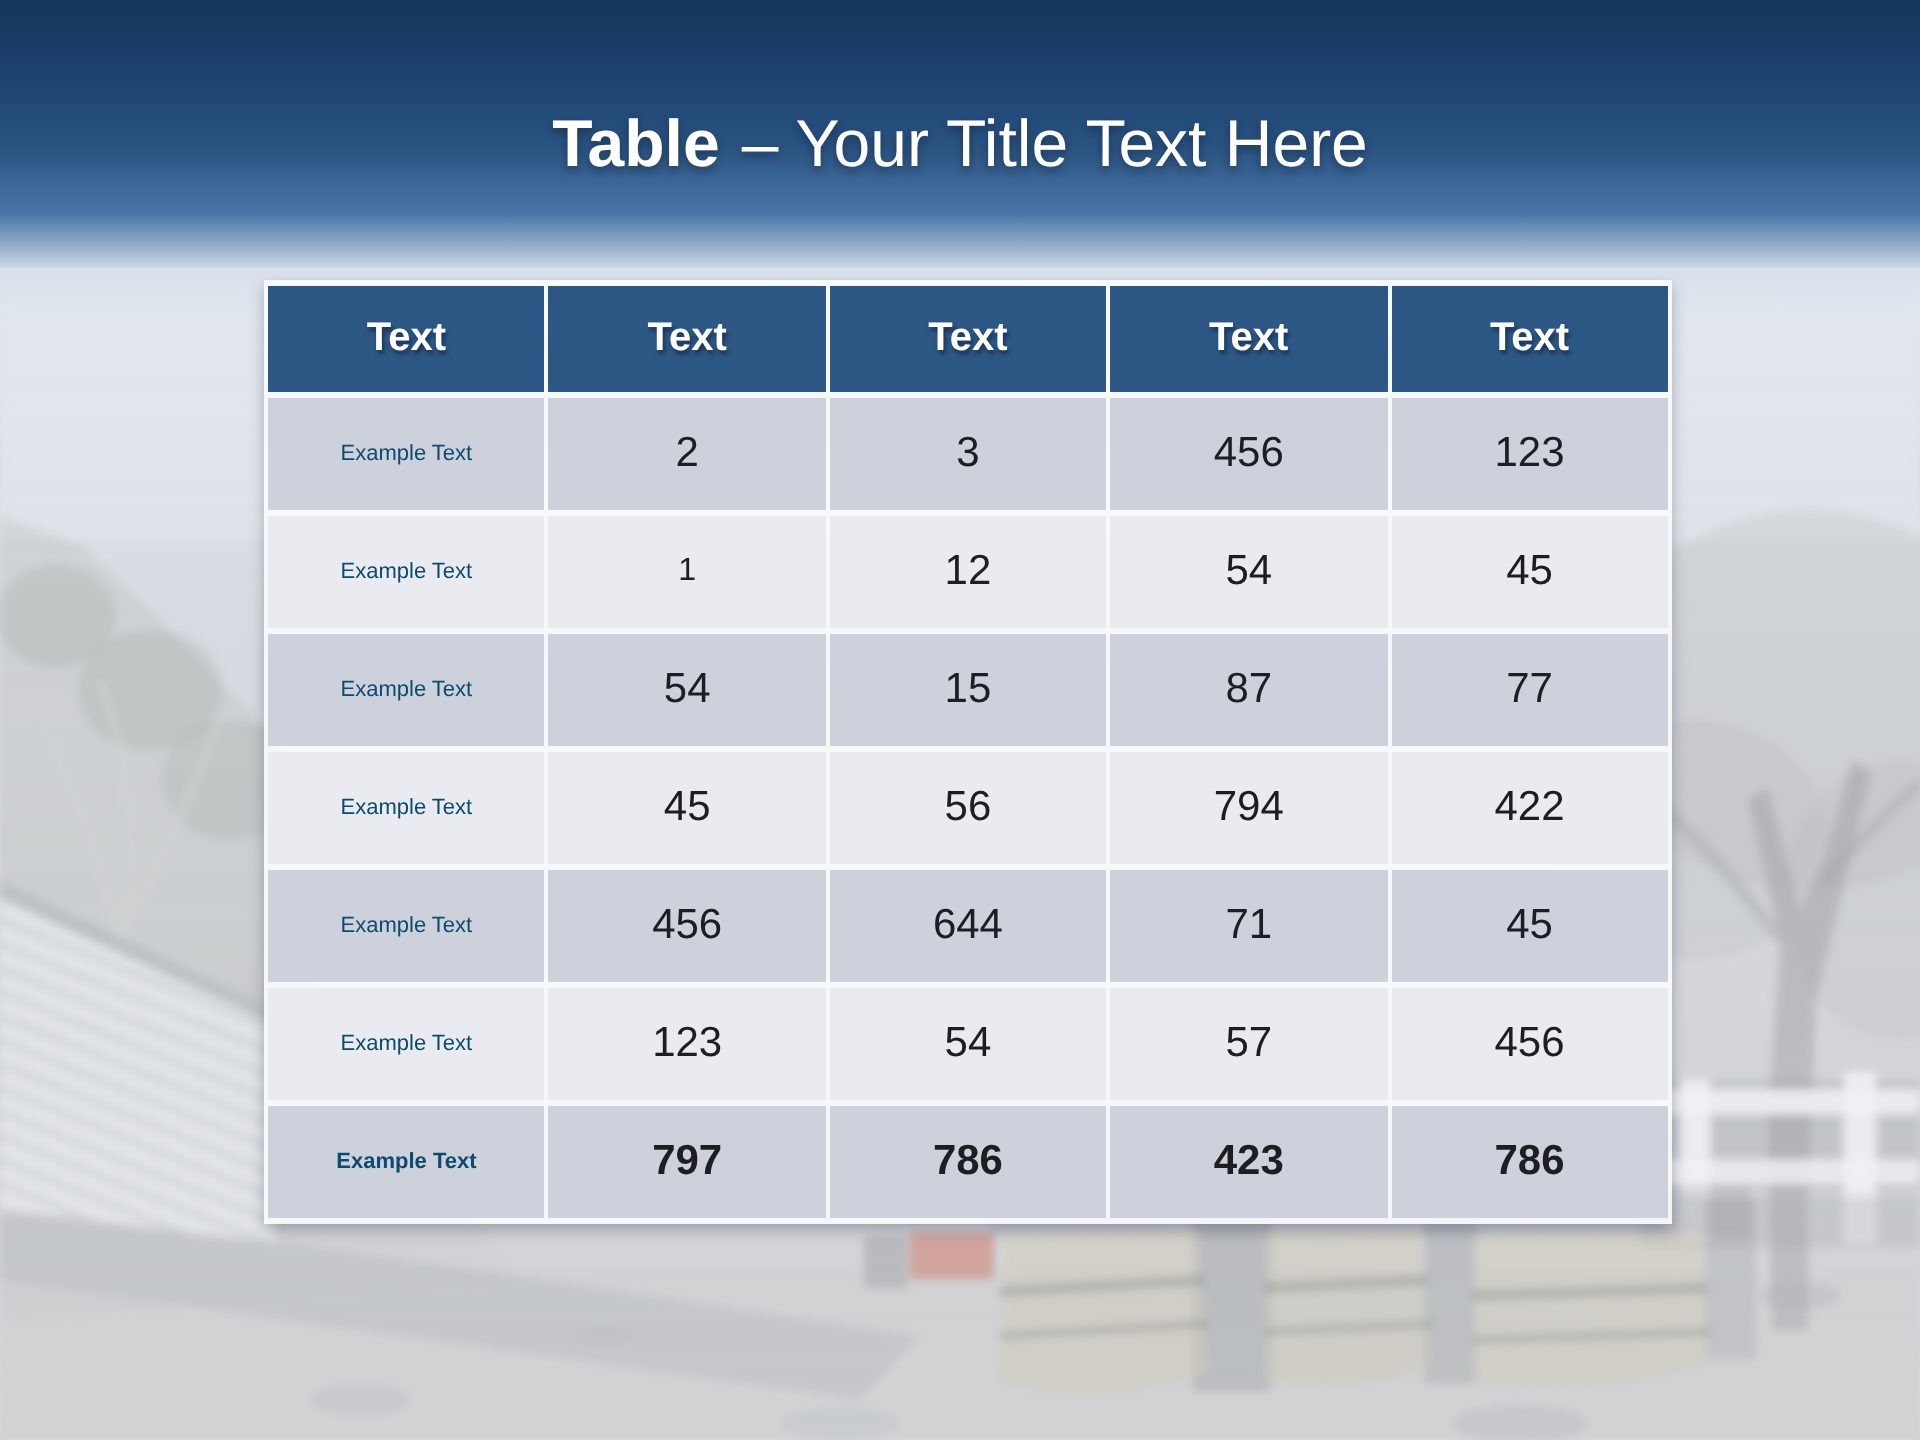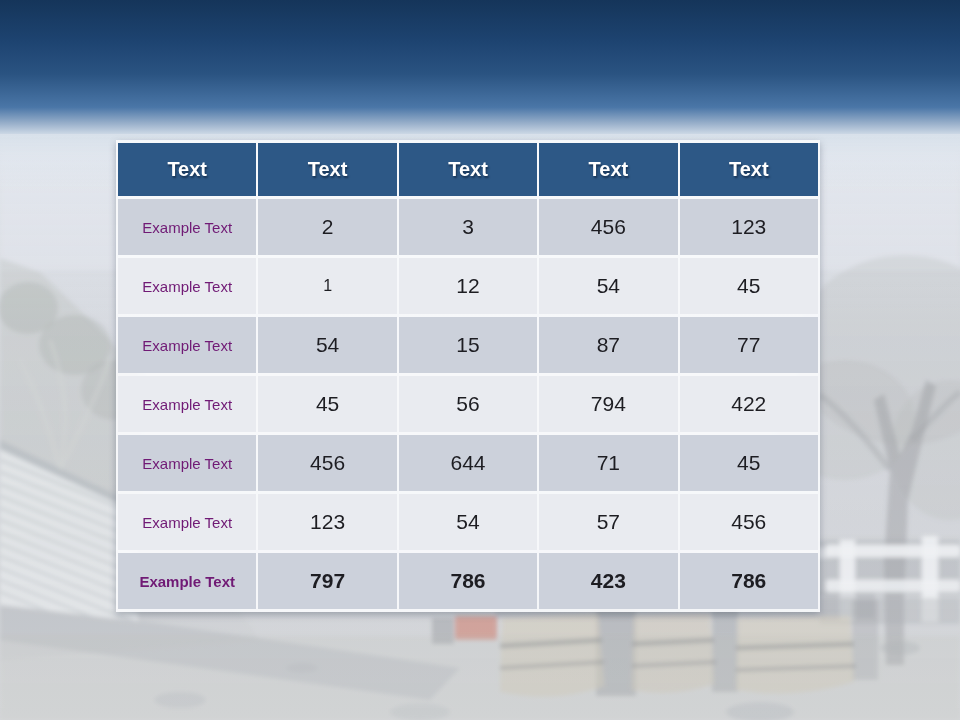--- a/index.html
+++ b/index.html
@@ -42,37 +42,37 @@
     text-align:center;color:var(--title-color,#ffffff);
     font-size:33px;line-height:40px;
     text-shadow:0 2px 4px rgba(8,22,45,0.45);
     white-space:nowrap;
   }
   .title .t-bold{font-weight:700;}
   .title .t-rest{font-weight:400;margin-left:11px;}
 
   
   table.data{
-    position:absolute;left:116px;top:140px;width:704px;
+    position:absolute;left:132px;top:140px;width:704px;
     border-collapse:separate;border-spacing:2px 3px;
     table-layout:fixed;
     background:rgba(249,250,252,0.93);
     box-shadow:0 3px 7px rgba(55,65,85,0.35);
   }
   table.data td{
     text-align:center;vertical-align:middle;padding:0;overflow:hidden;
   }
   td.th{
     background:var(--header-bg,#2d5886);
     color:#ffffff;font-weight:700;font-size:20px;height:53px;
     text-shadow:1px 2px 2px rgba(8,20,40,0.55);
   }
   tr.odd  td:not(.th){background:var(--row-odd-bg,#ccd1db);}
   tr.even td:not(.th){background:var(--row-even-bg,#e9ebf0);}
-  td.label{font-size:15px;color:#701a75;height:56px;}
+  td.label{font-size:11px;color:#0c4a6e;height:56px;}
   td.num{font-size:21px;color:var(--value-text,#1d1d22);height:56px;}
   td.num.small{font-size:16px;}
   tr.bold td{font-weight:700;}
 </style>
 </head>
 <body style="--banner-top: #15355a; --banner-bottom: #4a76a7; --title-color: #ffffff; --header-bg: #2d5886; --row-odd-bg: #ccd1db; --row-even-bg: #e9ebf0; --value-text: #1d1d22;">
 
 <div class="slide">
 
   <div class="photo-base"></div>
@@ -166,20 +166,23 @@
         <ellipse cx="900" cy="648" rx="20" ry="7" fill="#8f949b" opacity="0.35"></ellipse>
         <ellipse cx="302" cy="668" rx="16" ry="5" fill="#9aa0a6" opacity="0.3"></ellipse>
       </g>
     </g>
   </svg>
 
   <div class="photo-wash"></div>
   <div class="haze"></div>
   <div class="banner"></div>
 
+  <div class="title">
+    <span class="t-bold">Table</span><span class="t-rest">– Your Title Text Here</span>
+  </div>
 
   <table class="data">
     <thead>
       <tr>
           <td class="th">Text</td>
           <td class="th">Text</td>
           <td class="th">Text</td>
           <td class="th">Text</td>
           <td class="th">Text</td>
         </tr>

